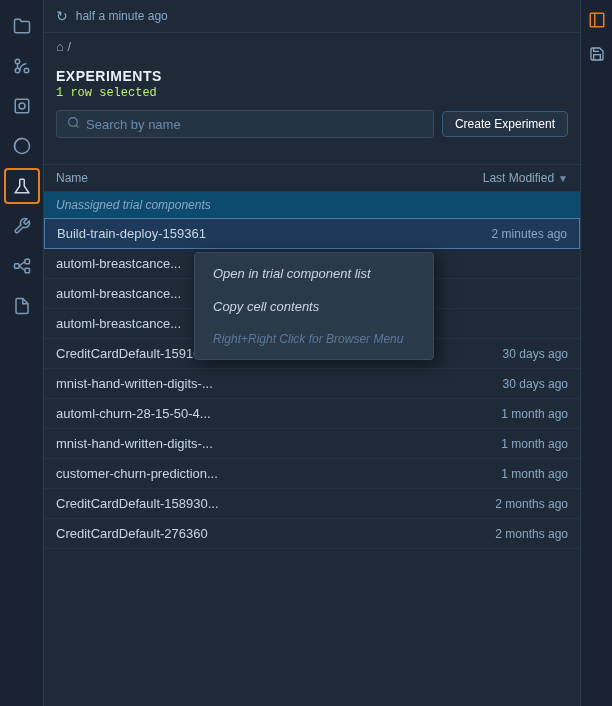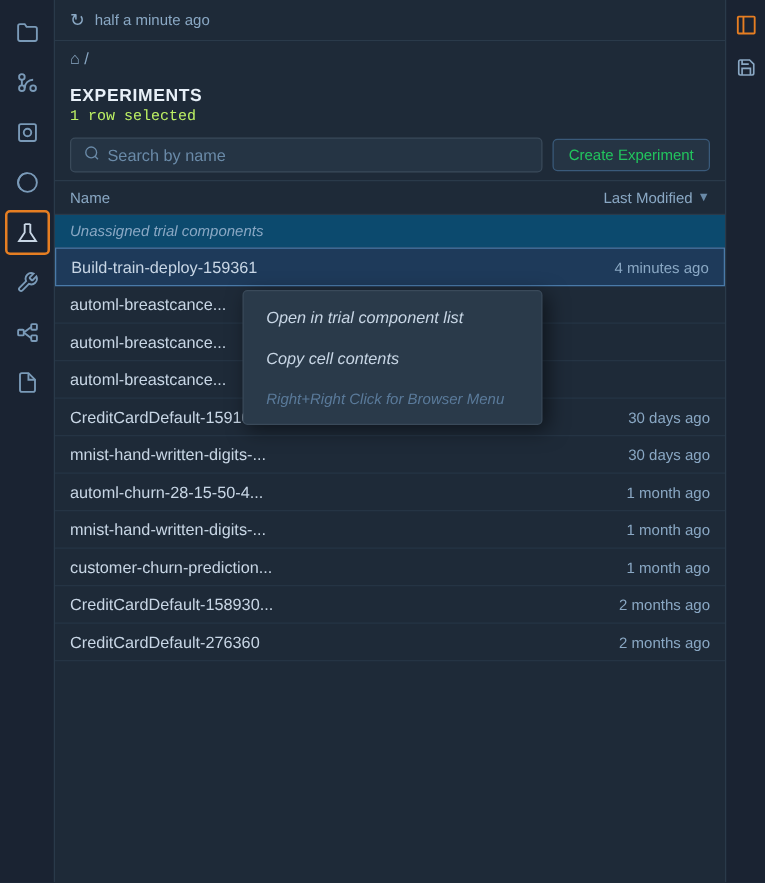--- a/index.html
+++ b/index.html
@@ -126,33 +126,34 @@
     }
     .search-placeholder {
       font-size: 13px;
       color: #6a8aa8;
     }
     .create-btn {
       background: #253444;
       border: 1px solid #3a5a7a;
       border-radius: 4px;
       padding: 5px 12px;
-      color: #22c55e;
+      color: #ffffff;
       font-size: 12px;
       cursor: pointer;
       white-space: nowrap;
     }
 
     
     .table-header {
       display: flex;
       padding: 6px 12px;
       border-bottom: 1px solid #2a3a4a;
       border-top: 1px solid #2a3a4a;
       background: #1e2a38;
+      margin-top: 20px;
     }
     .col-name {
       flex: 1;
       font-size: 12px;
       color: #8aa8c4;
     }
     .col-modified {
       display: flex;
       align-items: center;
       gap: 4px;
@@ -336,21 +337,21 @@
       <span class="sort-arrow">▼</span>
     </div>
   </div>
 
   <div class="table-body">
     <div class="section-label">Unassigned trial components</div>
 
     <div id="table-rows-container">
         <div class="table-row selected">
           <span class="row-name">Build-train-deploy-159361</span>
-          <span class="row-time">4 minutes ago</span>
+          <span class="row-time">2 minutes ago</span>
         </div>
         <div class="table-row">
           <span class="row-name">automl-breastcance...</span>
           <span class="row-time"></span>
         </div>
         <div class="table-row">
           <span class="row-name">automl-breastcance...</span>
           <span class="row-time"></span>
         </div>
         <div class="table-row">

